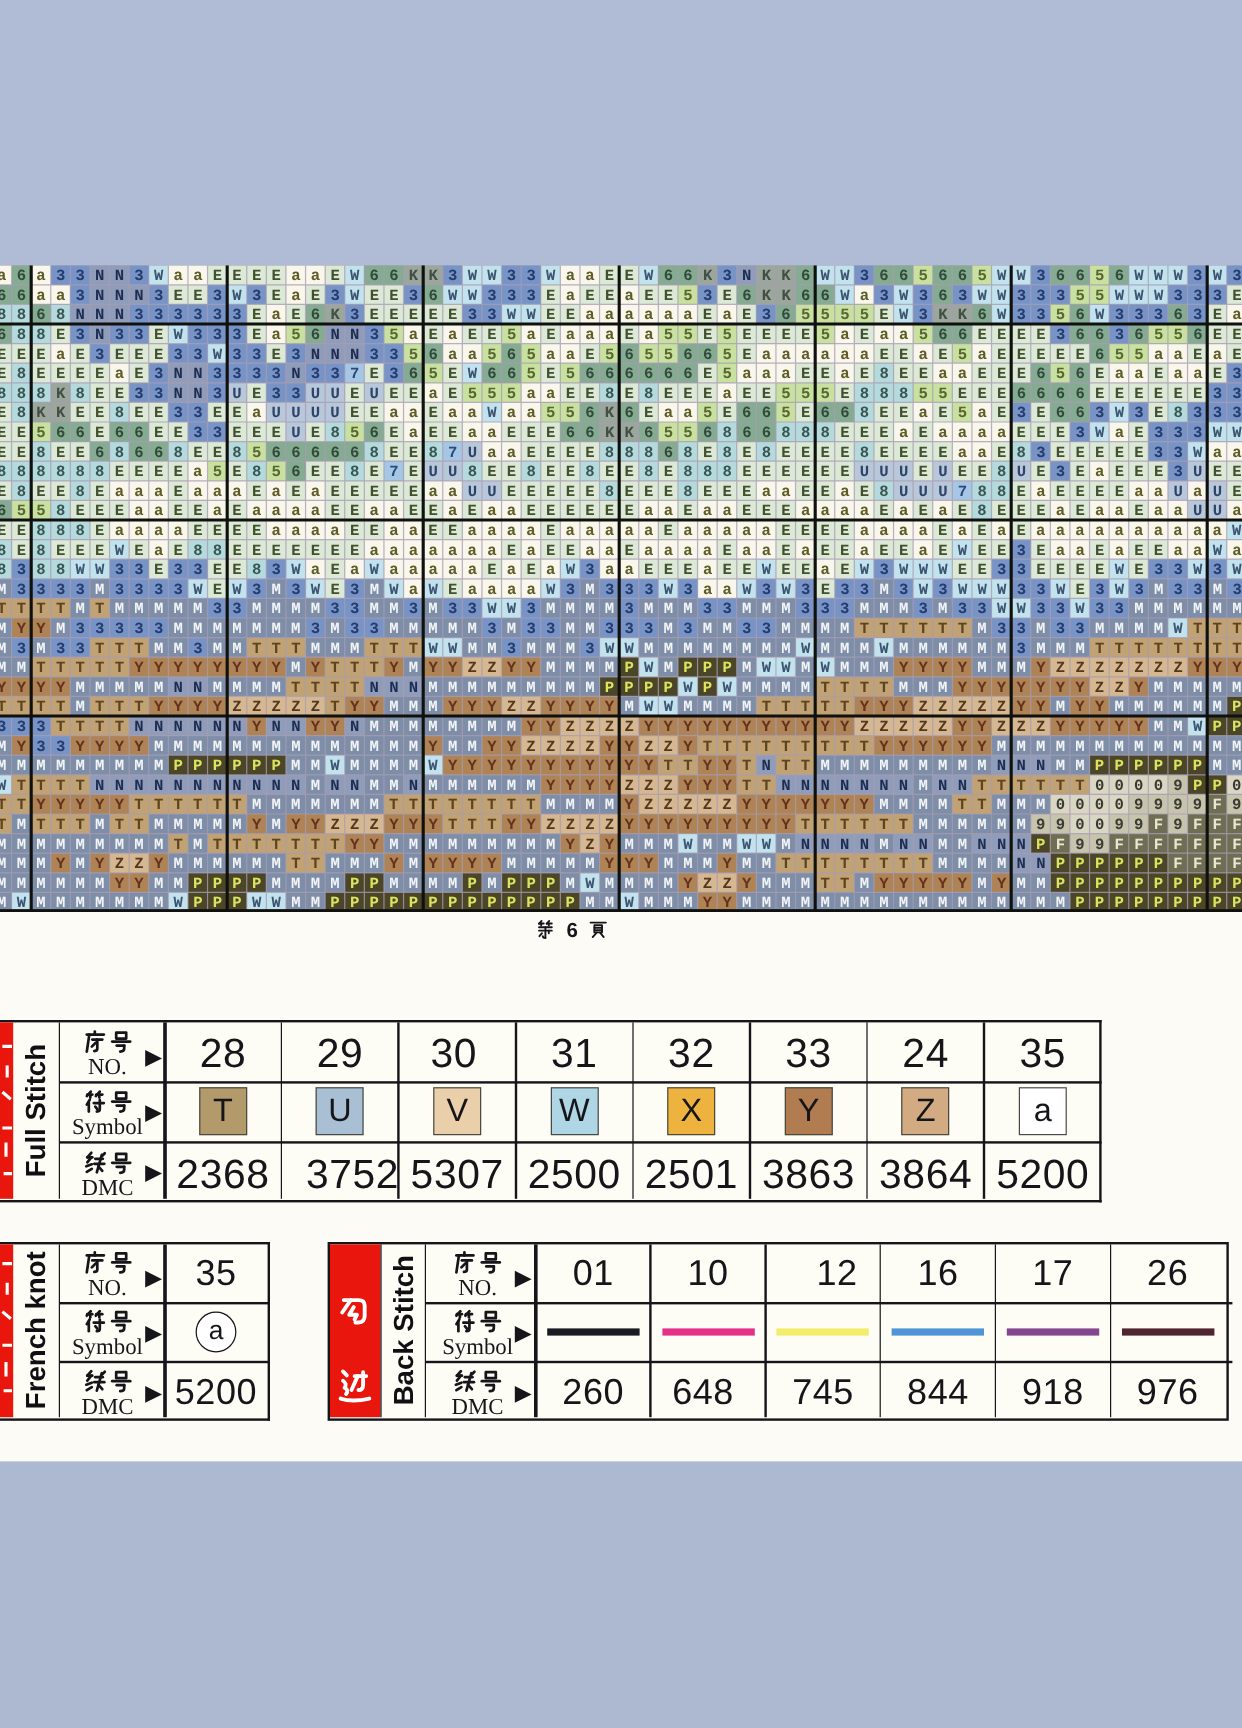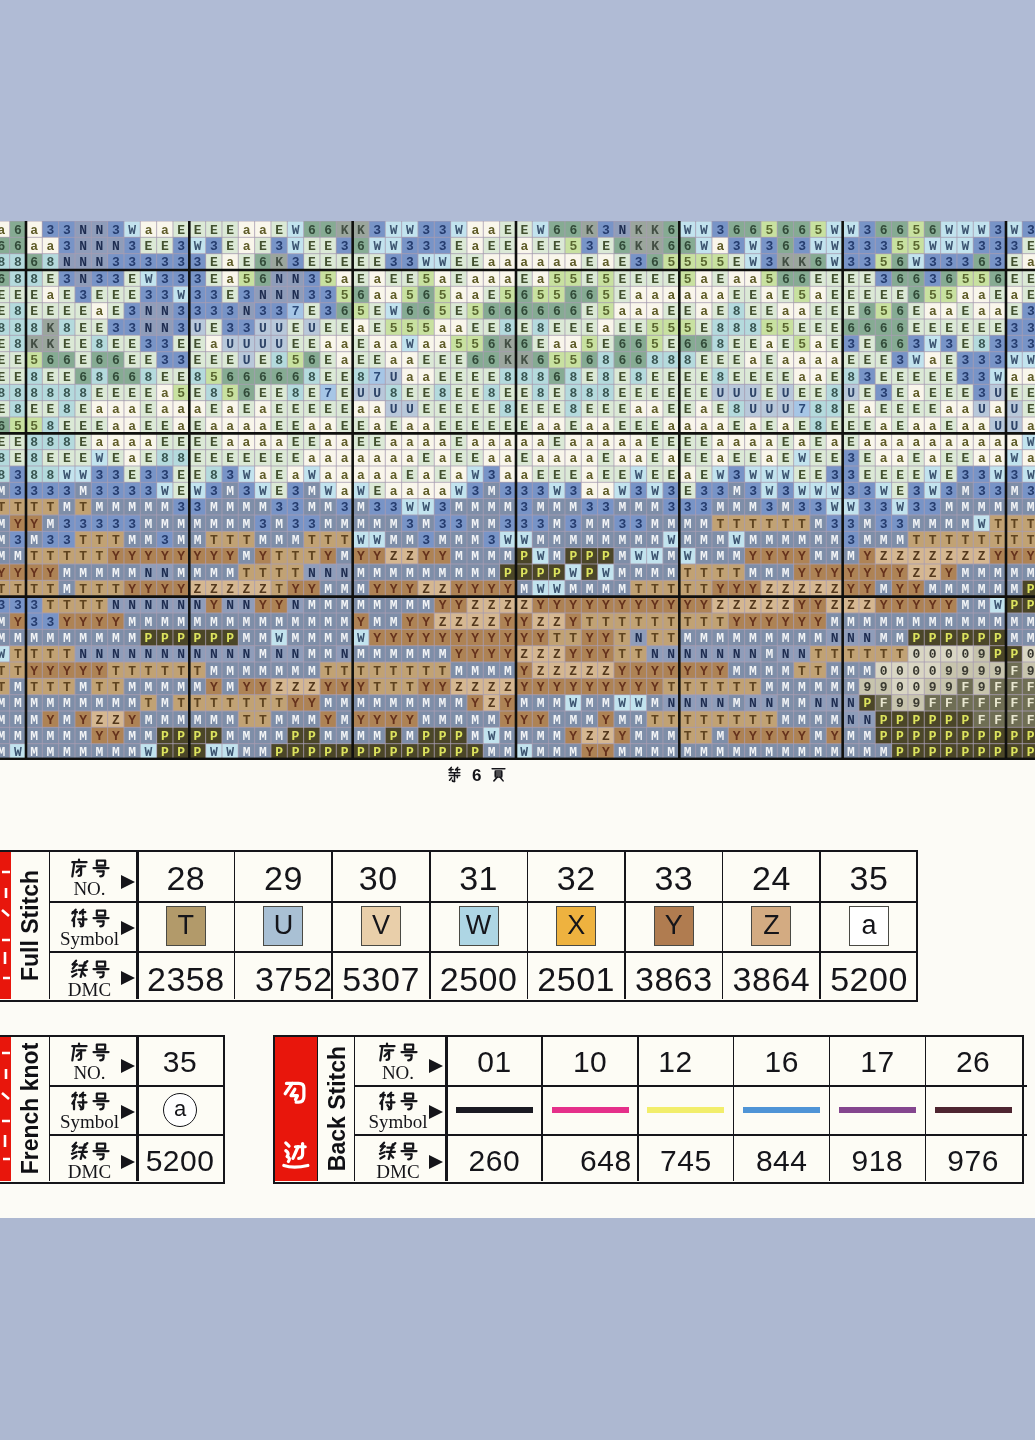--- a/index.html
+++ b/index.html
@@ -1127,21 +1127,21 @@
     <div class="abs" style="left:50px;top:99.2px;width:868px;height:1.7px;background:#15151a"></div>
     <div class="abs" style="left:233.8px;top:0;width:1.6px;height:147px;background:#15151a"></div>
     <div class="abs" style="left:331.4px;top:0;width:1.6px;height:147px;background:#15151a"></div>
     <div class="abs" style="left:429.0px;top:0;width:1.6px;height:147px;background:#15151a"></div>
     <div class="abs" style="left:526.6px;top:0;width:1.6px;height:147px;background:#15151a"></div>
     <div class="abs" style="left:624.2px;top:0;width:1.6px;height:147px;background:#15151a"></div>
     <div class="abs" style="left:721.8px;top:0;width:1.6px;height:147px;background:#15151a"></div>
     <div class="abs" style="left:819.4px;top:0;width:1.6px;height:147px;background:#15151a"></div>
     <div class="numL abs" style="left:137.0px;top:7px;width:97.6px">28</div>
     <div class="abs" style="left:165.8px;top:54px;width:40px;height:40px;background:#b29a6a;border:1.8px solid #4a4a44;box-sizing:border-box;text-align:center;font-size:27px;line-height:37px;color:#15151a">T</div>
-    <div class="numL abs" style="left:137.0px;top:108px;width:97.6px">2358</div>
+    <div class="numL abs" style="left:137.0px;top:108px;width:97.6px">2368</div>
     <div class="numL abs" style="left:234.6px;top:7px;width:97.6px">29</div>
     <div class="abs" style="left:263.4px;top:54px;width:40px;height:40px;background:#a9c0d4;border:1.8px solid #4a4a44;box-sizing:border-box;text-align:center;font-size:27px;line-height:37px;color:#15151a">U</div>
     <div class="numL abs" style="left:245px;top:108px;width:97.6px">3752</div>
     <div class="numL abs" style="left:332.2px;top:7px;width:92px">30</div>
     <div class="abs" style="left:361.0px;top:54px;width:40px;height:40px;background:#e9cfaa;border:1.8px solid #4a4a44;box-sizing:border-box;text-align:center;font-size:27px;line-height:37px;color:#15151a">V</div>
     <div class="numL abs" style="left:332.2px;top:108px;width:97.6px">5307</div>
     <div class="numL abs" style="left:429.8px;top:7px;width:97.6px">31</div>
     <div class="abs" style="left:458.6px;top:54px;width:40px;height:40px;background:#aed6e4;border:1.8px solid #4a4a44;box-sizing:border-box;text-align:center;font-size:27px;line-height:37px;color:#15151a">W</div>
     <div class="numL abs" style="left:429.8px;top:108px;width:97.6px">2500</div>
     <div class="numL abs" style="left:527.4px;top:7px;width:97.6px">32</div>
@@ -1294,23 +1294,23 @@
     <div style="position:absolute;left:154.0px;top:118.0px;width:0;height:0;border-left:14px solid #15151a;border-top:7px solid transparent;border-bottom:7px solid transparent"></div>
     <div class="abs" style="left:170.0px;top:0;width:3px;height:144px;background:#15151a"></div>
     <div class="abs" style="left:80px;top:48.2px;width:672px;height:1.7px;background:#15151a"></div>
     <div class="abs" style="left:80px;top:97.2px;width:672px;height:1.7px;background:#15151a"></div>
     <div class="num abs" style="left:171.5px;top:8px;width:95.8px">01</div>
     <div class="abs" style="left:180.9px;top:70px;width:77px;height:6px;background:#1a1a22"></div>
     <div class="num abs" style="left:171.5px;top:107px;width:95.8px">260</div>
     <div class="abs" style="left:266.4px;top:0;width:1.6px;height:144px;background:#15151a"></div>
     <div class="num abs" style="left:267.2px;top:8px;width:95.8px">10</div>
     <div class="abs" style="left:276.6px;top:70px;width:77px;height:6px;background:#e5308a"></div>
-    <div class="num abs" style="left:283px;top:107px;width:95.8px">648</div>
+    <div class="num abs" style="left:263px;top:107px;width:95.8px">648</div>
     <div class="abs" style="left:362.2px;top:0;width:1.6px;height:144px;background:#15151a"></div>
-    <div class="num abs" style="left:363.0px;top:8px;width:75px">12</div>
+    <div class="num abs" style="left:385px;top:8px;width:75px">12</div>
     <div class="abs" style="left:372.4px;top:70px;width:77px;height:6px;background:#f2ee6b"></div>
     <div class="num abs" style="left:363.0px;top:107px;width:95.8px">745</div>
     <div class="abs" style="left:457.9px;top:0;width:1.6px;height:144px;background:#15151a"></div>
     <div class="num abs" style="left:458.8px;top:8px;width:95.8px">16</div>
     <div class="abs" style="left:468.1px;top:70px;width:77px;height:6px;background:#4f94d6"></div>
     <div class="num abs" style="left:458.8px;top:107px;width:95.8px">844</div>
     <div class="abs" style="left:553.7px;top:0;width:1.6px;height:144px;background:#15151a"></div>
     <div class="num abs" style="left:554.5px;top:8px;width:95.8px">17</div>
     <div class="abs" style="left:563.9px;top:70px;width:77px;height:6px;background:#84468e"></div>
     <div class="num abs" style="left:554.5px;top:107px;width:95.8px">918</div>

